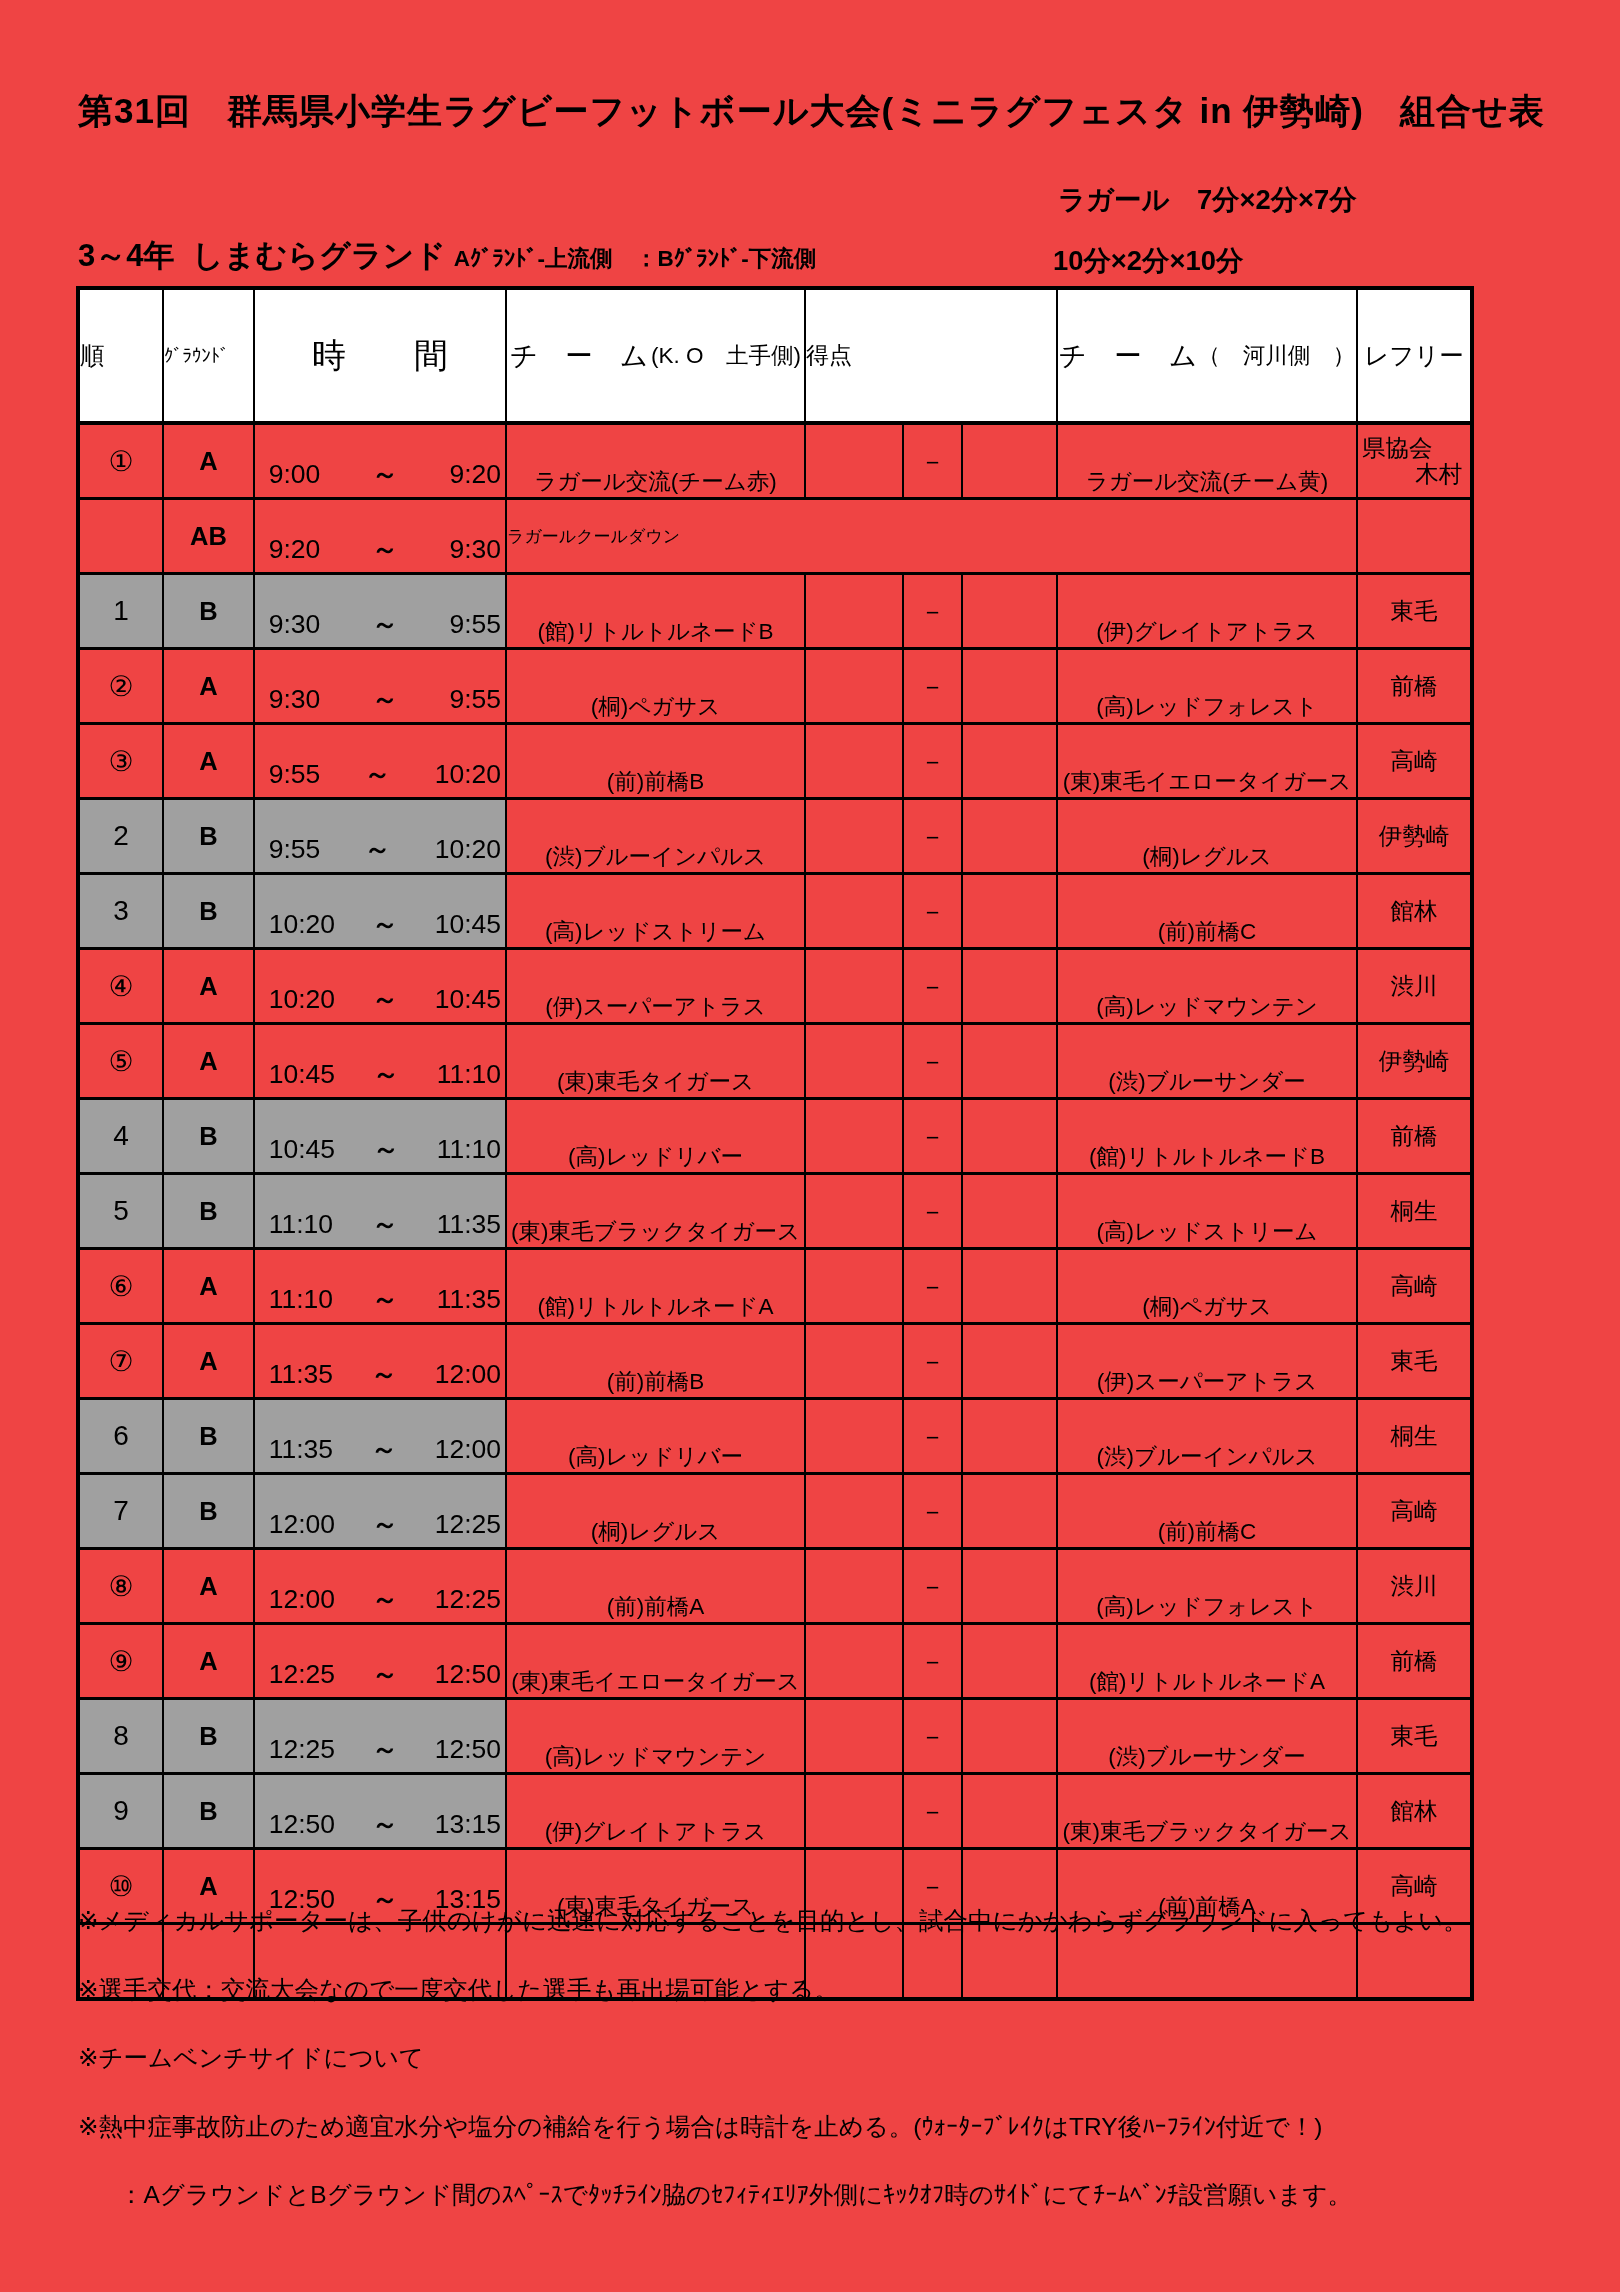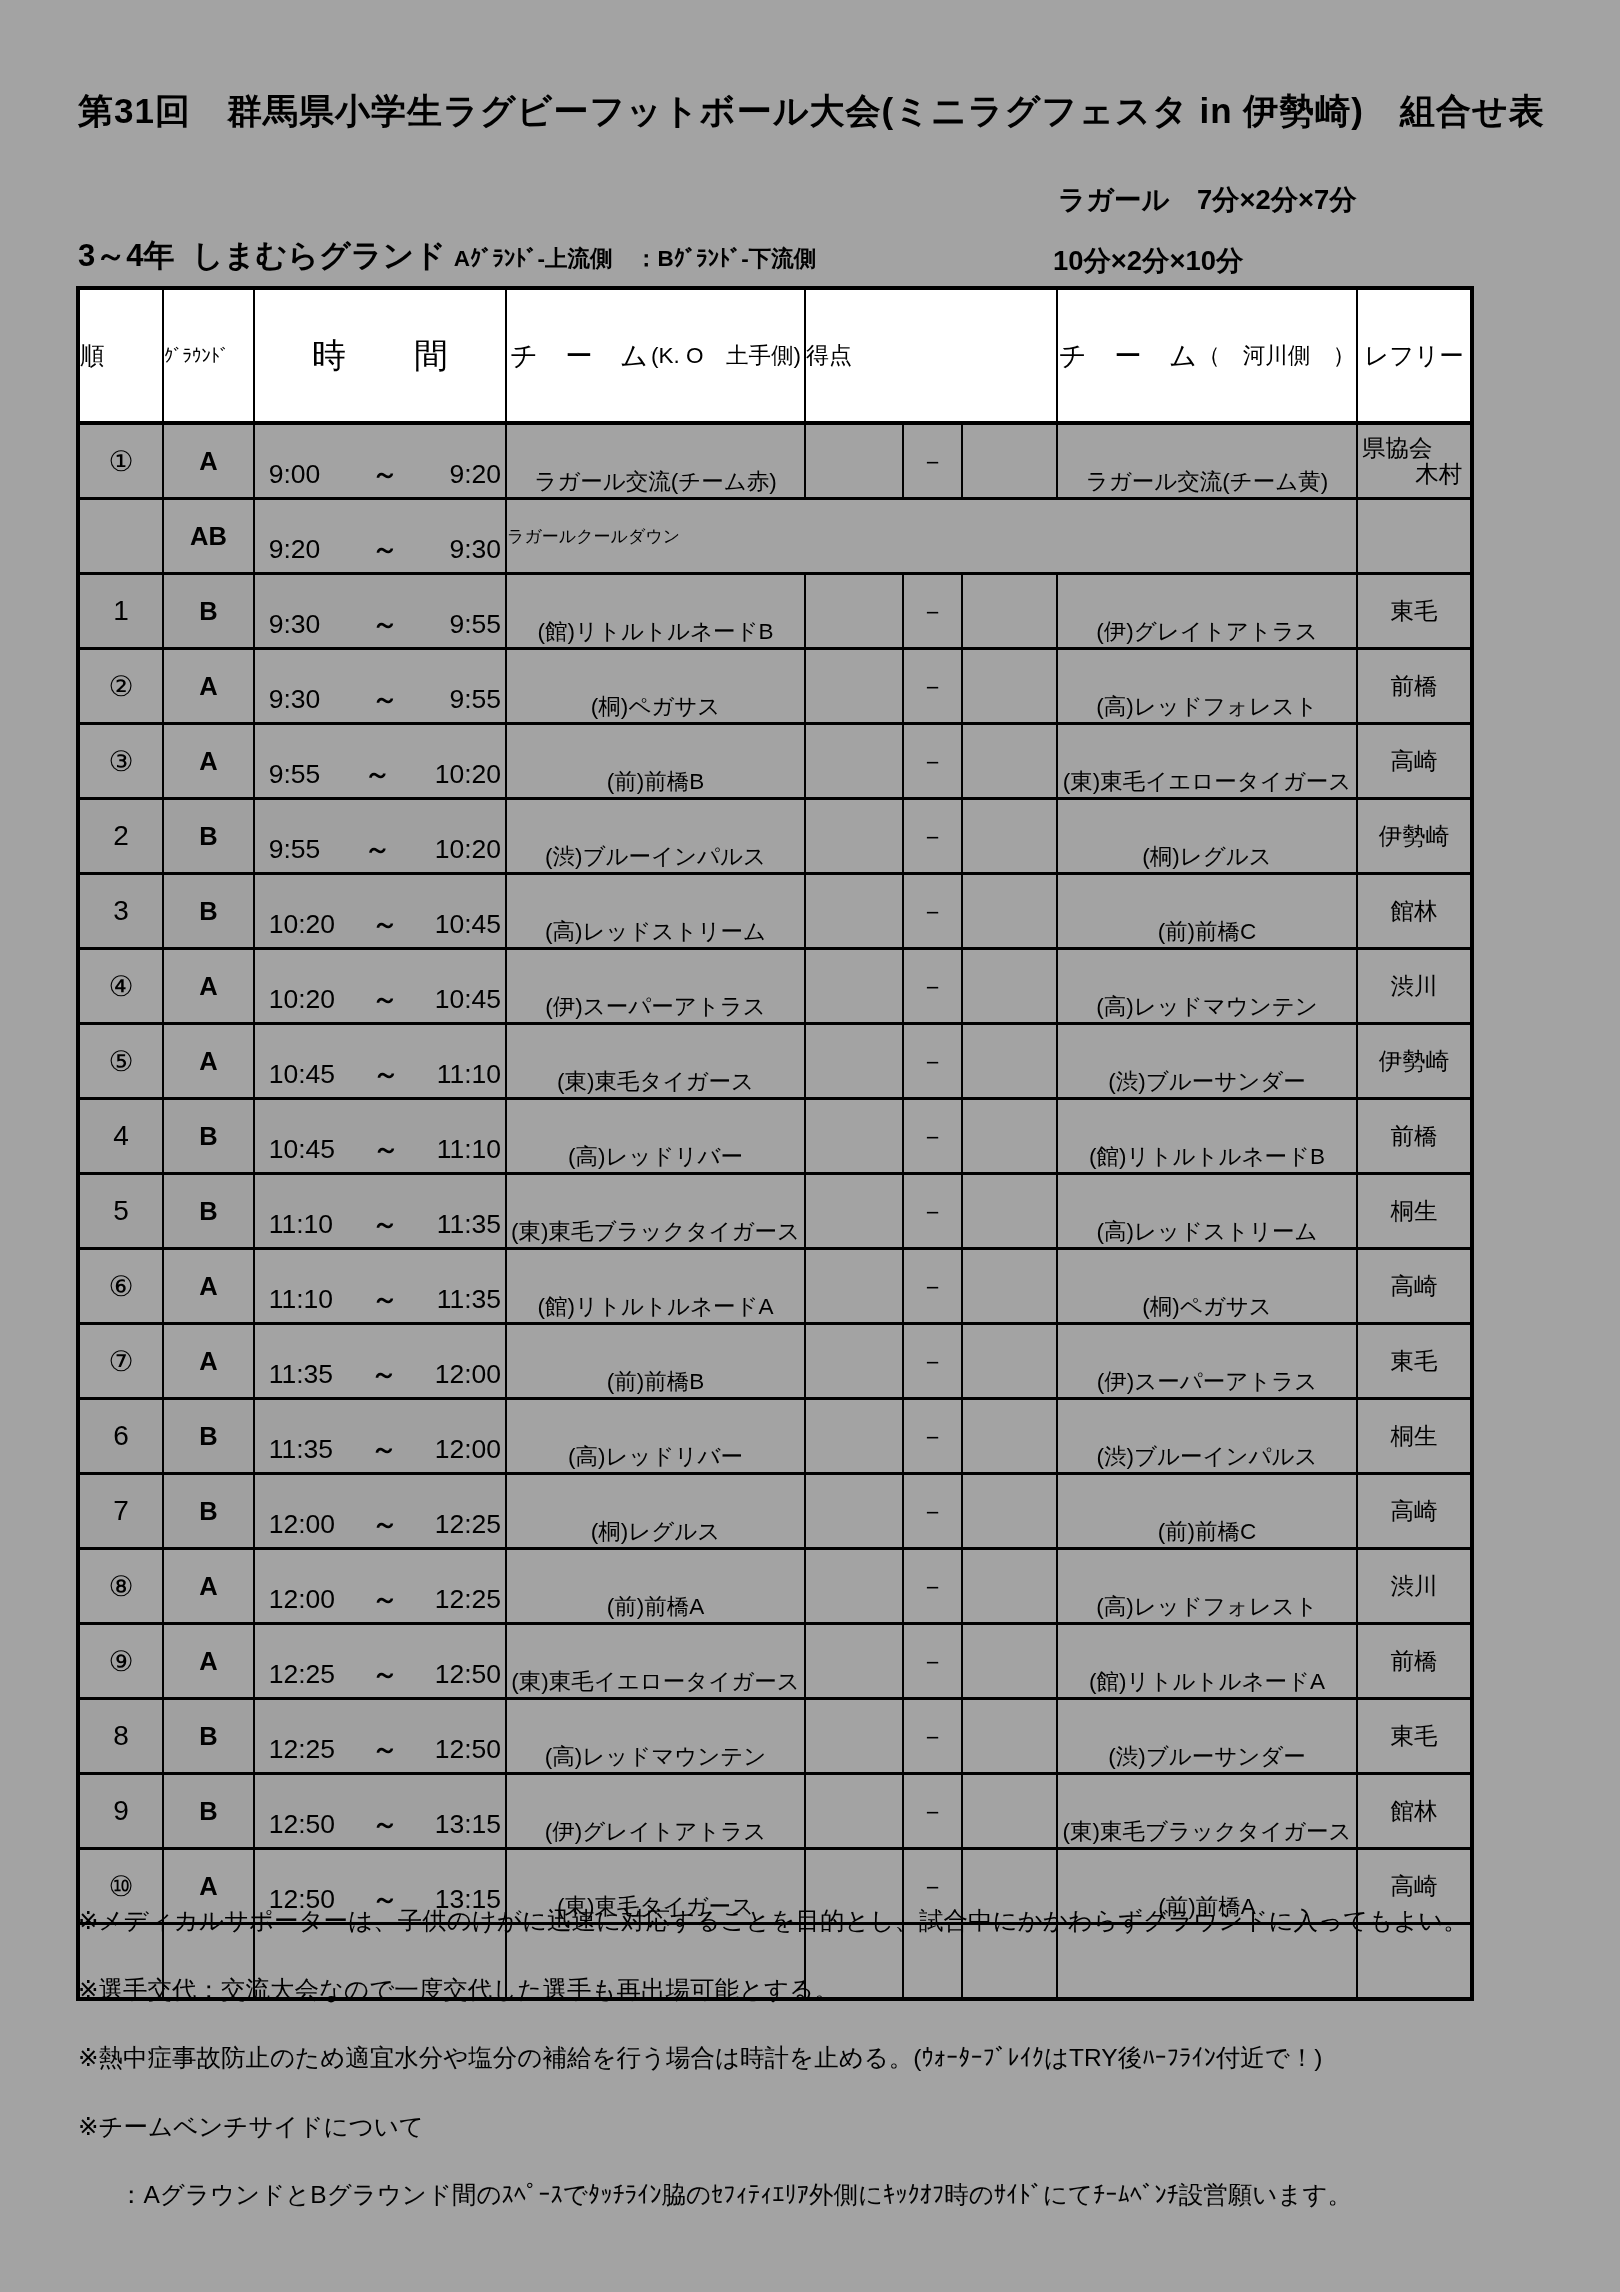--- a/index.html
+++ b/index.html
@@ -1,19 +1,19 @@
 <!DOCTYPE html>
 <html><head>
 <meta charset="utf-8">
 <style>
   html,body{margin:0;padding:0;background:#ffffff;}
   .page{
     position:relative;
     width:1620px;height:2293px;
-    background:#a3a3a3;color:#000;
+    background:#ef4444;color:#000;
     font-family:"Liberation Sans","DejaVu Sans",sans-serif;
     overflow:hidden;
   }
   .title{
     position:absolute;left:78px;top:88px;
     font-size:35px;font-weight:bold;letter-spacing:1px;white-space:nowrap;
   }
   .sub-duration{
     position:absolute;left:1058px;top:182px;
     font-size:27.4px;font-weight:600;white-space:nowrap;
@@ -469,19 +469,19 @@
           <td class="c-score"></td>
           <td class="c-team"></td>
           <td class="c-ref"></td>
         </tr>
       </tbody>
   </table>
 
   <div class="notes" id="notes">
       <div class="note">※メディカルサポーターは、子供のけがに迅速に対応することを目的とし、試合中にかかわらずグラウンドに入ってもよい。</div>
       <div class="note">※選手交代：交流大会なので一度交代した選手も再出場可能とする。</div>
+      <div class="note">※チームベンチサイドについて</div>
       <div class="note">※熱中症事故防止のため適宜水分や塩分の補給を行う場合は時計を止める。(ｳｫｰﾀｰﾌﾞﾚｲｸはTRY後ﾊｰﾌﾗｲﾝ付近で！)</div>
-      <div class="note">※チームベンチサイドについて</div>
       <div class="note indent">：AグラウンドとBグラウンド間のｽﾍﾟｰｽでﾀｯﾁﾗｲﾝ脇のｾﾌｨﾃｨｴﾘｱ外側にｷｯｸｵﾌ時のｻｲﾄﾞにてﾁｰﾑﾍﾞﾝﾁ設営願います。</div>
     </div>
 
 </div>
 
 
 </body></html>

